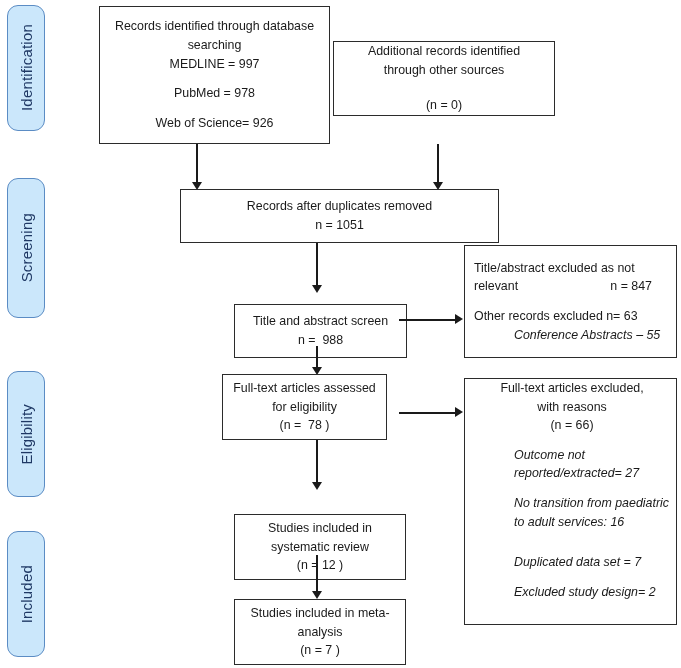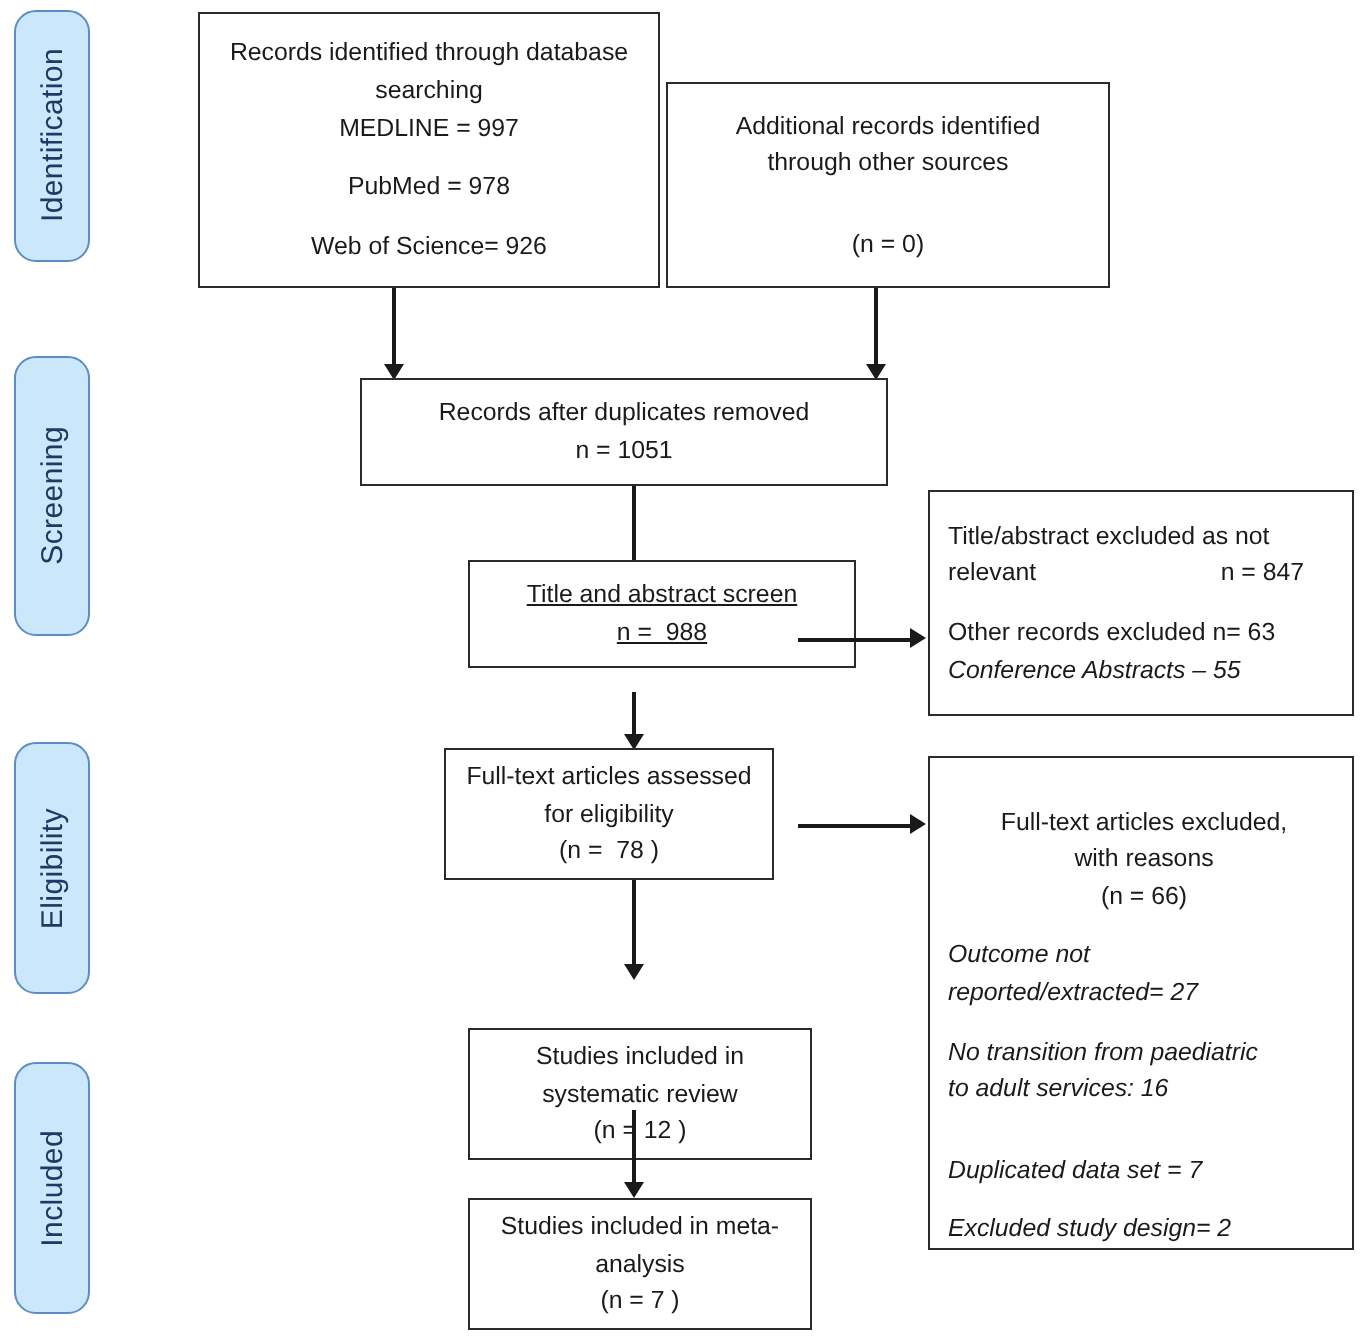--- a/index.html
+++ b/index.html
@@ -46,21 +46,21 @@
     flex-direction: column;
     justify-content: center;
     color: #1a1a1a;
     font-size: 12.4px;
     line-height: 1.5;
   }
   .box.center { align-items: center; text-align: center; justify-content: center; }
   .box.left   { align-items: flex-start; text-align: left; padding-left: 9px; padding-right: 6px; }
   .box .ln { display: block; white-space: pre; }
   .box .blank { height: 11px; }
-  .box .it { font-style: italic; }
+  .box .it { font-style: italic; margin-left: 40px; }
   .box .hdr { display: flex; width: 100%; justify-content: space-between; }
 
   
   .vline, .hline {
     position: absolute;
     background: #1a1a1a;
   }
   .vline { width: 1.6px; }
   .hline { height: 1.6px; }
   .arrow-down {
@@ -99,43 +99,43 @@
   <div class="box center" style="left:99px; top:6px; width:231px; height:138px;">
     <span class="ln">Records identified through database</span>
     <span class="ln">searching</span>
     <span class="ln">MEDLINE = 997</span>
     <span class="blank"></span>
     <span class="ln">PubMed = 978</span>
     <span class="blank"></span>
     <span class="ln">Web of Science= 926</span>
   </div>
 
-  <div class="box center" style="left:333px; top:41px; width:222px; height:103px;">
+  <div class="box center" style="left:333px; top:41px; width:222px; height:75px;">
     <span class="ln">Additional records identified</span>
     <span class="ln">through other sources</span>
     <span class="blank"></span>
     <span class="blank"></span>
     <span class="ln">(n = 0)</span>
   </div>
 
   <div class="vline" style="left:196px; top:144px; height:40px;"></div>
   <div class="arrow-down" style="left:191.5px; top:182px;"></div>
 
   <div class="vline" style="left:437px; top:144px; height:40px;"></div>
   <div class="arrow-down" style="left:432.5px; top:182px;"></div>
 
-  <div class="box center" style="left:180px; top:189px; width:264px; height:54px;">
+  <div class="box center" style="left:180px; top:189px; width:319px; height:54px;">
     <span class="ln">Records after duplicates removed</span>
     <span class="ln">n = 1051</span>
   </div>
 
   <div class="vline" style="left:316px; top:243px; height:44px;"></div>
   <div class="arrow-down" style="left:311.5px; top:285px;"></div>
 
-  <div class="box center" style="left:234px; top:280px; width:194px; height:54px;text-decoration:underline;">
+  <div class="box center" style="left:234px; top:304px; width:173px; height:54px;">
     <span class="ln">Title and abstract screen</span>
     <span class="ln">n =  988</span>
   </div>
 
   <div class="hline" style="left:399px; top:319px; width:57px;"></div>
   <div class="arrow-right" style="left:455px; top:313.5px;"></div>
 
   <div class="box left" style="left:464px; top:245px; width:213px; height:113px;">
     <span class="ln">Title/abstract excluded as not</span>
     <div class="hdr">
@@ -152,21 +152,21 @@
 
   <div class="box center" style="left:222px; top:374px; width:165px; height:66px;">
     <span class="ln">Full-text articles assessed</span>
     <span class="ln">for eligibility</span>
     <span class="ln">(n =  78 )</span>
   </div>
 
   <div class="hline" style="left:399px; top:412px; width:57px;"></div>
   <div class="arrow-right" style="left:455px; top:406.5px;"></div>
 
-  <div class="box left" style="left:464px; top:378px; width:213px; height:247px; justify-content:flex-end; padding-top:0;">
+  <div class="box left" style="left:464px; top:378px; width:213px; height:247px; justify-content:flex-start; padding-top:0;">
     <span class="ln" style="width:100%; text-align:center;">Full-text articles excluded,</span>
     <span class="ln" style="width:100%; text-align:center;">with reasons</span>
     <span class="ln" style="width:100%; text-align:center;">(n = 66)</span>
     <span class="blank"></span>
     <span class="ln it">Outcome not</span>
     <span class="ln it">reported/extracted= 27</span>
     <span class="blank"></span>
     <span class="ln it">No transition from paediatric</span>
     <span class="ln it">to adult services: 16</span>
     <span class="blank"></span>

